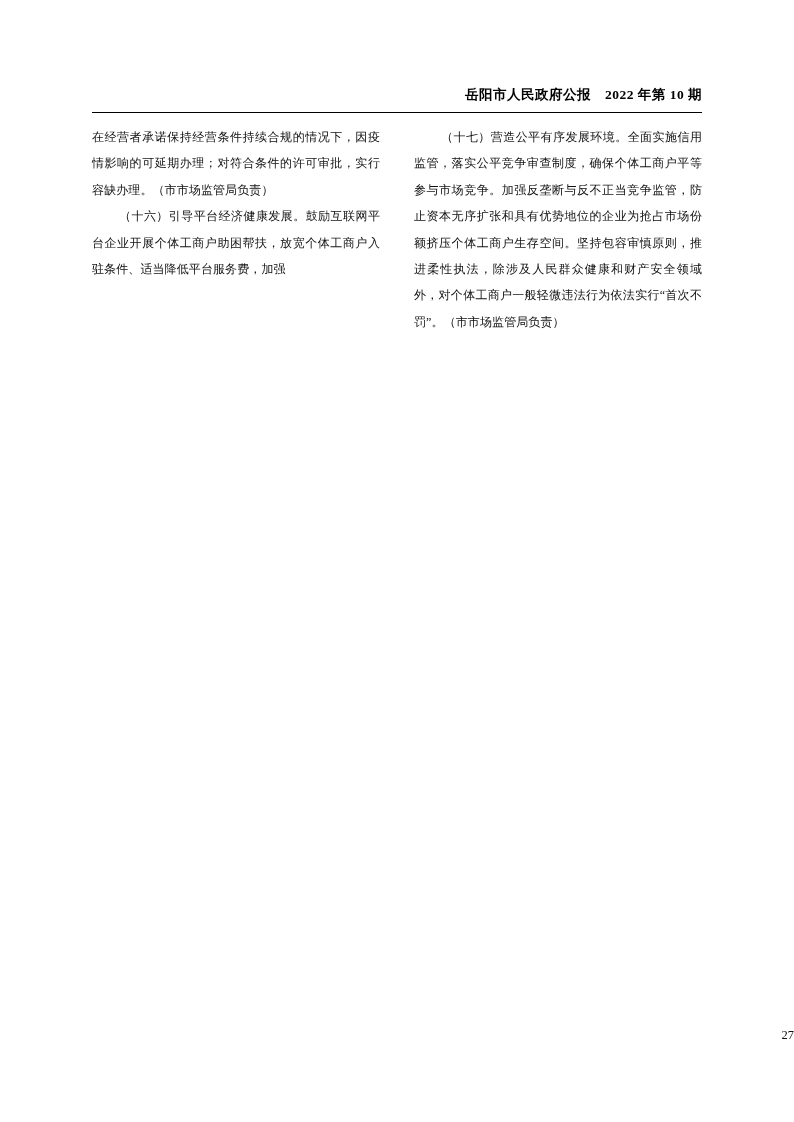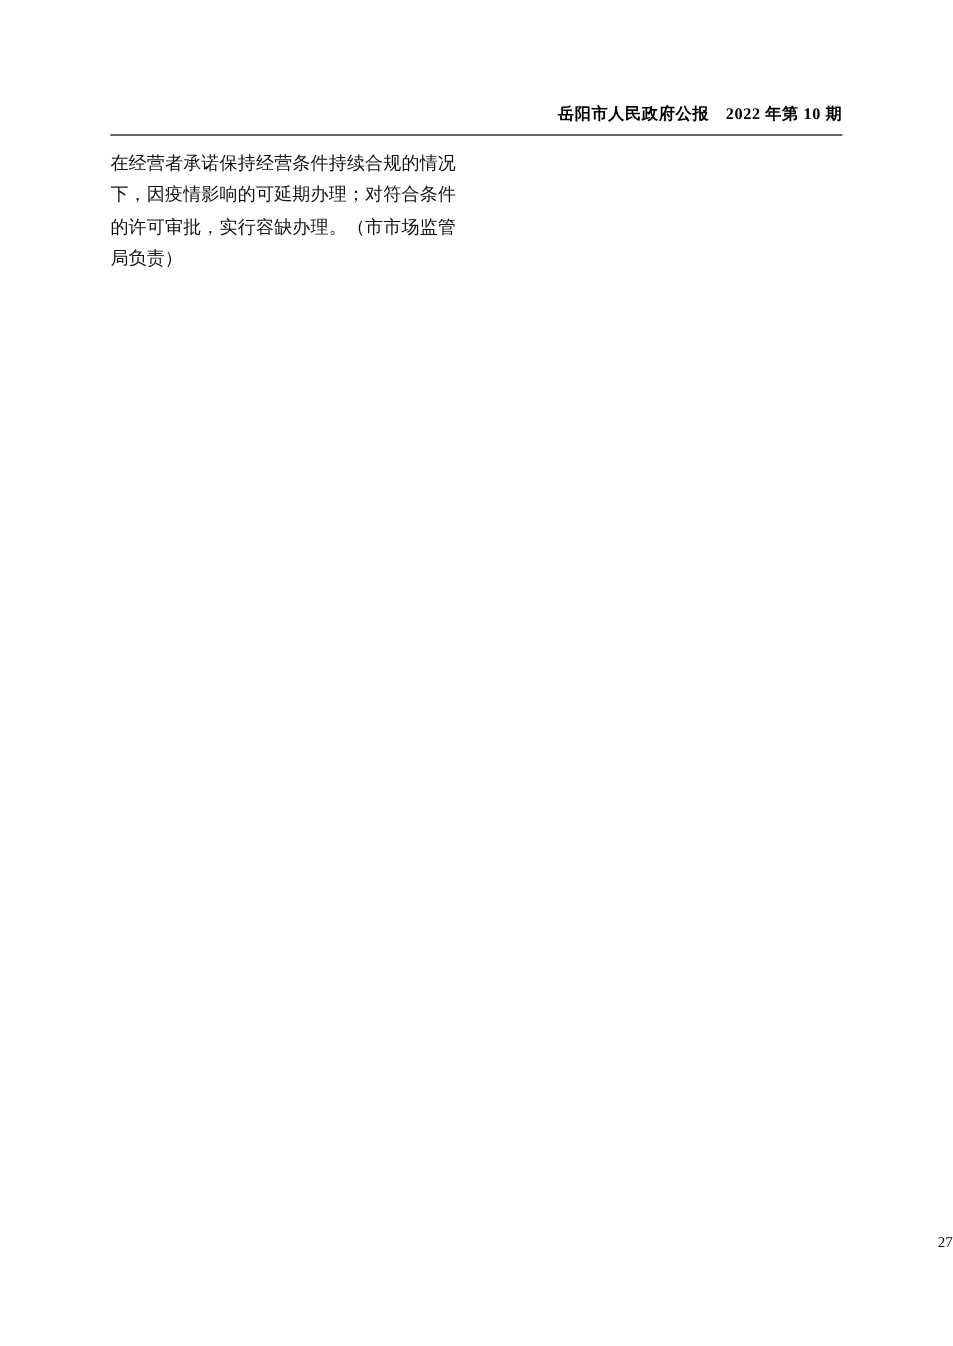--- a/index.html
+++ b/index.html
@@ -62,21 +62,21 @@
     width: 610px;
     display: flex;
     flex-direction: row;
     gap: 34px;
   }
   .col {
     width: 288px;
   }
   .col p {
     margin: 0;
-    font-size: 15px;
+    font-size: 12px;
     line-height: 26.4px;
     text-align: justify;
     text-justify: inter-ideograph;
     letter-spacing: 0.1px;
     color: #111;
     font-family: "Liberation Serif", "DejaVu Serif", serif;
   }
   .col p.indent {
     text-indent: 27px;
   }
@@ -101,22 +101,24 @@
   <div class="header">
     <span>岳阳市人民政府公报</span><span class="hdr-sep"></span><span>2022 年第 10 期</span>
   </div>
 
   <div class="header-rule"></div>
 
   <div class="columns">
 
     <div class="col">
       <p>在经营者承诺保持经营条件持续合规的情况下，因疫情影响的可延期办理；对符合条件的许可审批，实行容缺办理。（市市场监管局负责）</p>
+      <p class="indent">（十六）引导平台经济健康发展。鼓励互联网平台企业开展个体工商户助困帮扶，放宽个体工商户入驻条件、适当降低平台服务费，加强</p>
     </div>
 
     <div class="col">
+      <p class="indent">（十七）营造公平有序发展环境。全面实施信用监管，落实公平竞争审查制度，确保个体工商户平等参与市场竞争。加强反垄断与反不正当竞争监管，防止资本无序扩张和具有优势地位的企业为抢占市场份额挤压个体工商户生存空间。坚持包容审慎原则，推进柔性执法，除涉及人民群众健康和财产安全领域外，对个体工商户一般轻微违法行为依法实行“首次不罚”。（市市场监管局负责）</p>
     </div>
 
   </div>
 
   <div class="page-number">27</div>
 
 </div>
 
 </body></html>

